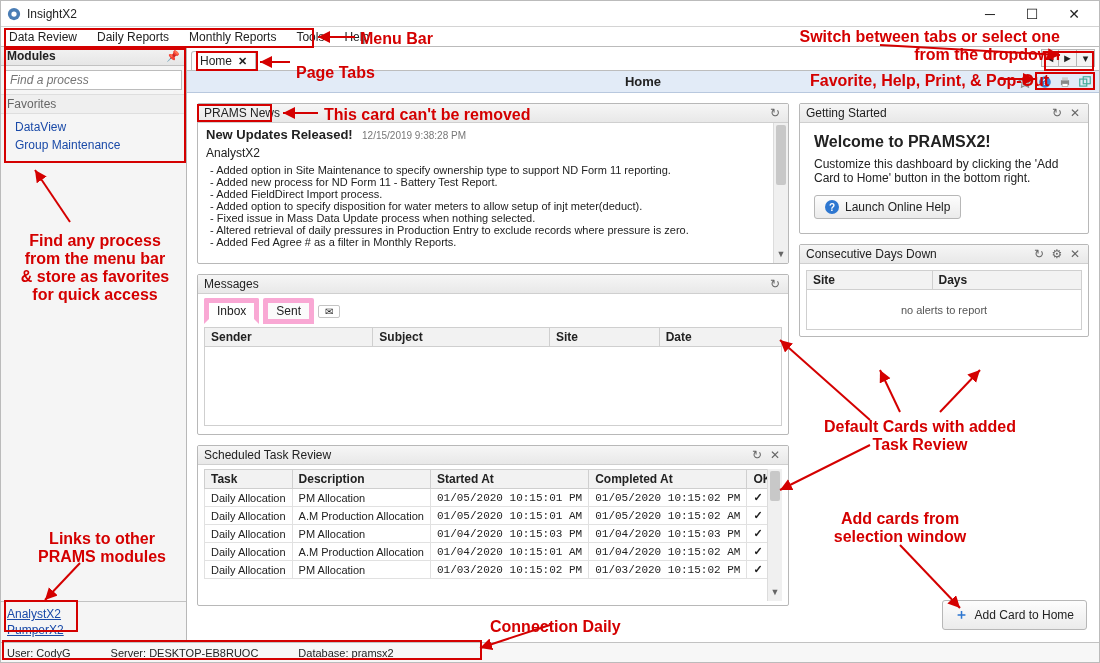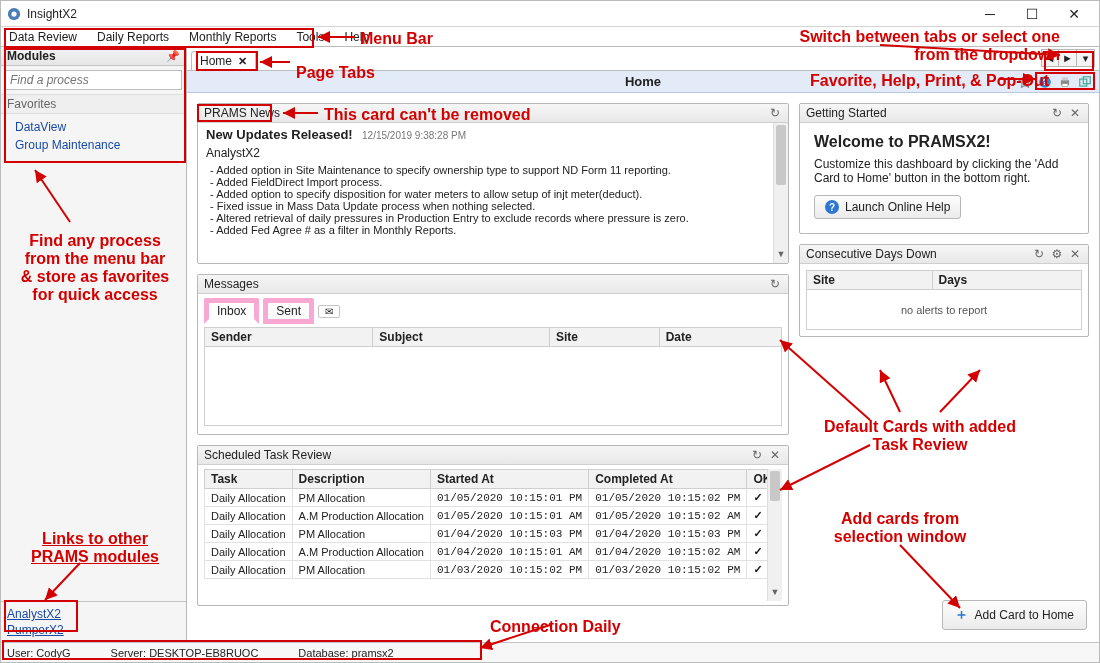--- a/index.html
+++ b/index.html
@@ -206,20 +206,21 @@
                 </div>
             </div>
             <div class="news-body">
               <div>
                 <span class="news-title">New Updates Released!</span>
                 <span class="news-date">12/15/2019 9:38:28 PM</span>
               </div>
               <div class="news-sub">AnalystX2</div>
               <ul class="news-ul" id="newsitems">
                   <li>Added option in Site Maintenance to specify ownership type to support ND Form 11 reporting.</li>
+                  <li>Added new process for ND Form 11 - Battery Test Report.</li>
                   <li>Added FieldDirect Import process.</li>
                   <li>Added option to specify disposition for water meters to allow setup of injt meter(deduct).</li>
                   <li>Fixed issue in Mass Data Update process when nothing selected.</li>
                   <li>Altered retrieval of daily pressures in Production Entry to exclude records where pressure is zero.</li>
                   <li>Added Fed Agree # as a filter in Monthly Reports.</li>
                 </ul>
               <div class="scrollbar">
                 <div class="arr up">▲</div>
                   <div class="thumb"></div>
                   <div class="arr dn">▼</div>
@@ -419,16 +420,16 @@
 <div class="ann-txt" style="left:810px; top:72px;">Favorite, Help, Print, &amp; Pop-Out</div>
 
 <div class="ann-box" style="left:4px; top:48px; width:182px; height:115px;"></div>
 <div class="ann-txt center" style="left:20px; top:232px; width:150px; white-space:normal;">Find any process from the menu bar &amp; store as favorites for quick access</div>
 
 <div class="ann-txt center" style="left:820px; top:418px; width:200px; white-space:normal;">Default Cards with added Task Review</div>
 
 <div class="ann-txt center" style="left:830px; top:510px; width:140px; white-space:normal;">Add cards from selection window</div>
 
 <div class="ann-box" style="left:4px; top:600px; width:74px; height:32px;"></div>
-<div class="ann-txt center" style="left:25px; top:530px; width:140px; white-space:normal;text-decoration:underline;">Links to other PRAMS modules</div>
+<div class="ann-txt center" style="left:32px; top:530px; width:140px; white-space:normal;">Links to other PRAMS modules</div>
 
 <div class="ann-box" style="left:2px; top:640px; width:480px; height:20px;"></div>
 <div class="ann-txt" style="left:490px; top:618px;">Connection Daily</div>
 
 </body></html>

